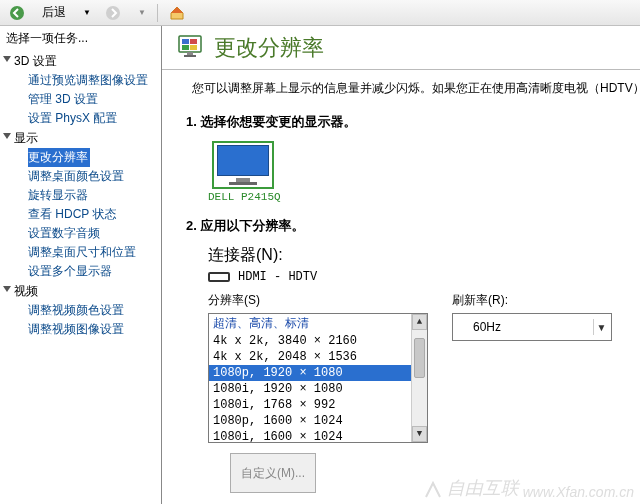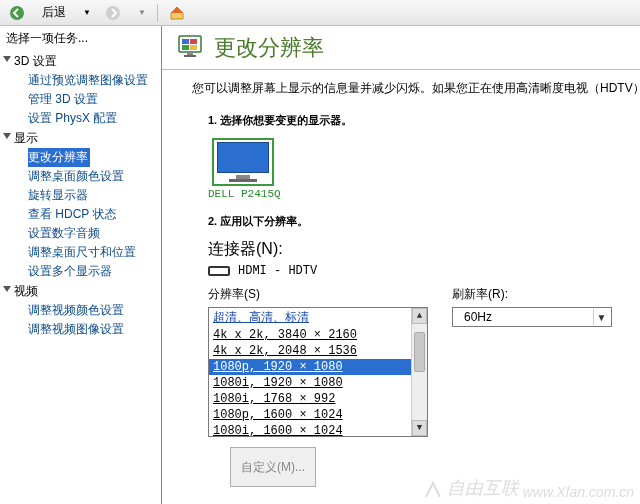--- a/index.html
+++ b/index.html
@@ -103,23 +103,22 @@
     font-size: 12px;
     color: #000;
     white-space: nowrap;
     overflow: hidden;
   }
   .section {
     padding: 10px 14px 4px 24px;
   }
   .section-title {
     font-weight: bold;
-    font-size: 11px;
+    font-size: 13px;
     margin-bottom: 10px;
-    margin-left: 22px;
   }
   .monitor-wrap {
     margin-left: 22px;
     width: 70px;
     text-align: center;
   }
   .monitor {
     width: 62px; height: 48px;
     border: 2px solid #3b9b3b;
     background: #fff;
@@ -180,30 +179,30 @@
   .listbox .sb-btn {
     height:16px; background:#ddd; border:1px solid #bbb;
     display:flex; align-items:center; justify-content:center;
     font-size:9px; color:#333;
   }
   .listbox .sb-track { position:absolute; top:16px; bottom:16px; left:0; right:0; }
   .listbox .sb-thumb {
     position:absolute; left:2px; right:2px; top:8px; height:40px;
     background:#c8c8c8; border:1px solid #aaa; border-radius:2px;
   }
-  .lb-item { padding: 1px 4px; white-space: nowrap; text-decoration: underline; }
+  .lb-item { padding: 1px 4px; white-space: nowrap; }
   .lb-header { color:#1a4aaa; }
   .lb-item.selected { background:#2a6fcf; color:#fff; }
   .dropdown {
     width: 160px;
-    height: 20px;
+    height: 28px;
     border: 1px solid #7a7a7a;
     background: #fff;
     display: flex; align-items:center; justify-content:space-between;
-    padding: 0 2px 0 11px;
+    padding: 0 2px 0 20px;
     font-size: 12px;
   }
   .dd-arrow {
     width:16px; height:16px; border-left:1px solid #ccc;
     display:flex; align-items:center; justify-content:center;
     color:#333; font-size:10px;
   }
   .bottom-btn {
     margin: 10px 0 0 22px;
     display:inline-flex; align-items:center;

